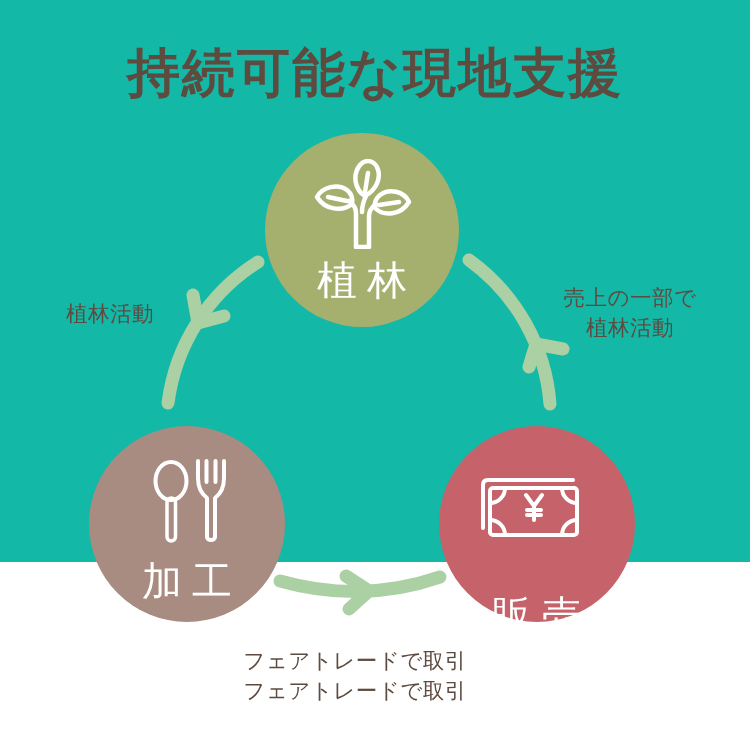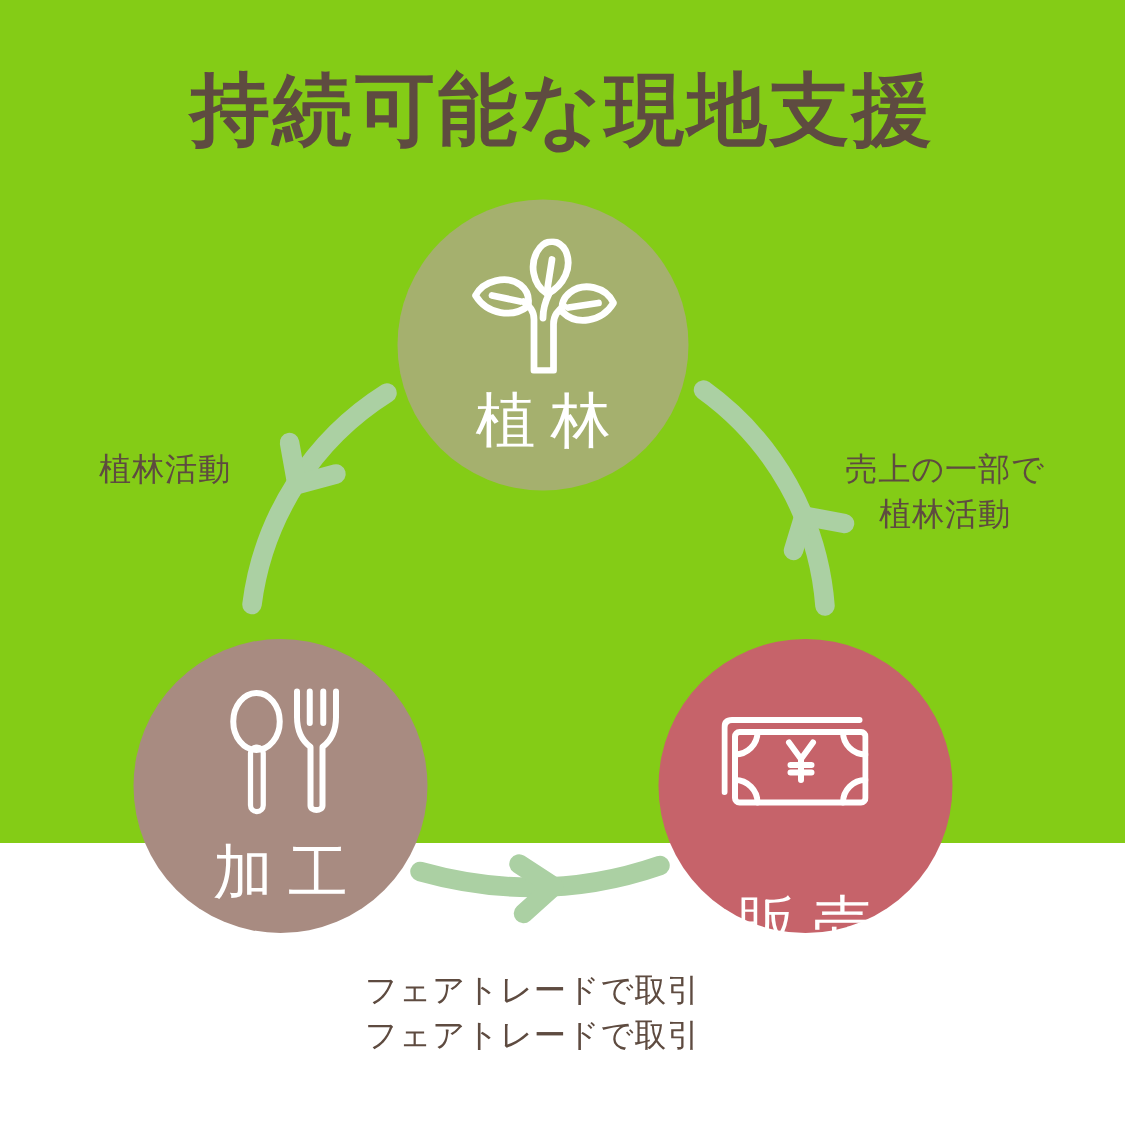--- a/index.html
+++ b/index.html
@@ -1,21 +1,21 @@
 <!DOCTYPE html>
 <html><head>
 <meta charset="utf-8">
 <style>
   html, body { margin: 0; padding: 0; background: #ffffff; }
   body {
     font-family: "DejaVu Sans", "Liberation Sans", sans-serif;
     width: 750px; height: 750px; overflow: hidden;
   }
   .stage {
-    position: relative; width: 750px; height: 562px; background: #84cc16;
+    position: relative; width: 750px; height: 562px; background: #14b8a6;
   }
   .title {
     position: absolute; top: 38px; left: 0; width: 750px;
     margin: 0; text-align: center;
     font-size: 53px; font-weight: 600; letter-spacing: 2px;
     color: #5e4b40;
   }
   .arrows { position: absolute; left: 0; top: 0; width: 750px; height: 750px; }
   .arrows path {
     fill: none; stroke: #abd0a3; stroke-width: 13px;
@@ -39,21 +39,21 @@
   }
   .node--planting   .node-label { top: 120px; }
   .node--processing .node-label { top: 128px; }
   .node--sales      .node-label { top: 123px; margin-top: 39px; }
   .caption {
     position: absolute; text-align: center;
     color: #5e4b40; font-size: 21.5px; font-weight: 500;
     line-height: 30px; letter-spacing: 0.5px; white-space: nowrap;
   }
   .caption--left   { left:  25px; top: 299px; width: 170px; }
-  .caption--right  { left: 545px; top: 299px; width: 170px; }
+  .caption--right  { left: 545px; top: 283px; width: 170px; }
   .caption--bottom { left: 205px; top: 646px; width: 300px; }
 </style>
 </head>
 <body>
 
 <div class="stage">
 
   <h1 class="title">持続可能な現地支援</h1>
 
   <svg class="arrows" viewBox="0 0 750 750">

